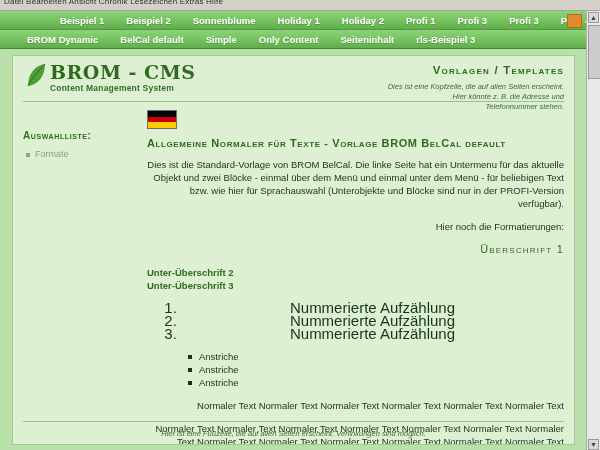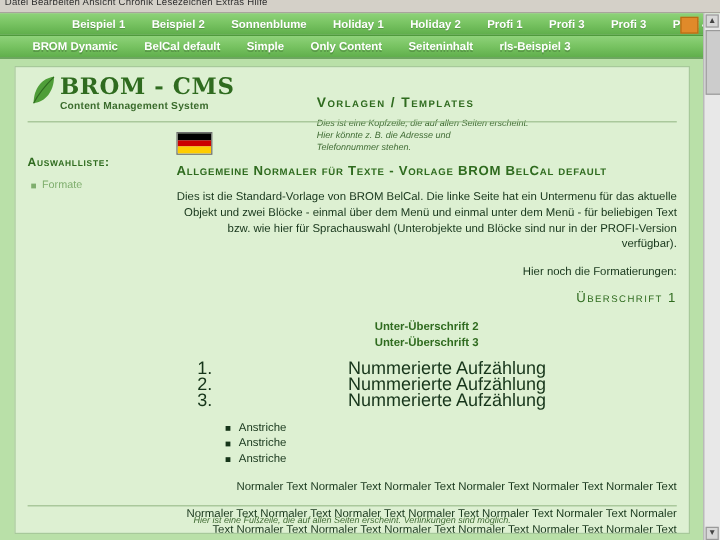--- a/index.html
+++ b/index.html
@@ -164,22 +164,22 @@
   .logo-text .tagline {
     font-size: 8.5px;
     color: #3a6b2c;
     font-weight: bold;
     letter-spacing: 0.2px;
     margin-top: 1px;
   }
   .header-right {
     position: absolute;
     right: 10px;
-    top: 24px;
-    text-align: left;
+    top: 8px;
+    text-align: right;
     width: 300px;
   }
   .templates-title {
     color: #2f6b1f;
     font-size: 11.5px;
     font-weight: bold;
     letter-spacing: 1.2px;
     font-variant: small-caps;
   }
   .header-note {
@@ -272,21 +272,20 @@
     font-weight: normal;
     letter-spacing: 1.2px;
     font-variant: small-caps;
     margin: 10px 0 12px 0;
   }
   .h2, .h3 {
     color: #2f6b1f;
     font-size: 9.5px;
     font-weight: bold;
     margin-bottom: 2px;
-    text-align: center;
   }
   ol.num {
     margin: 10px 0 10px 0;
     padding-left: 34px;
     font-size: 15px;
     color: #16351a;
     line-height: 13px;
     text-align: center;
   }
   ul.dash {

